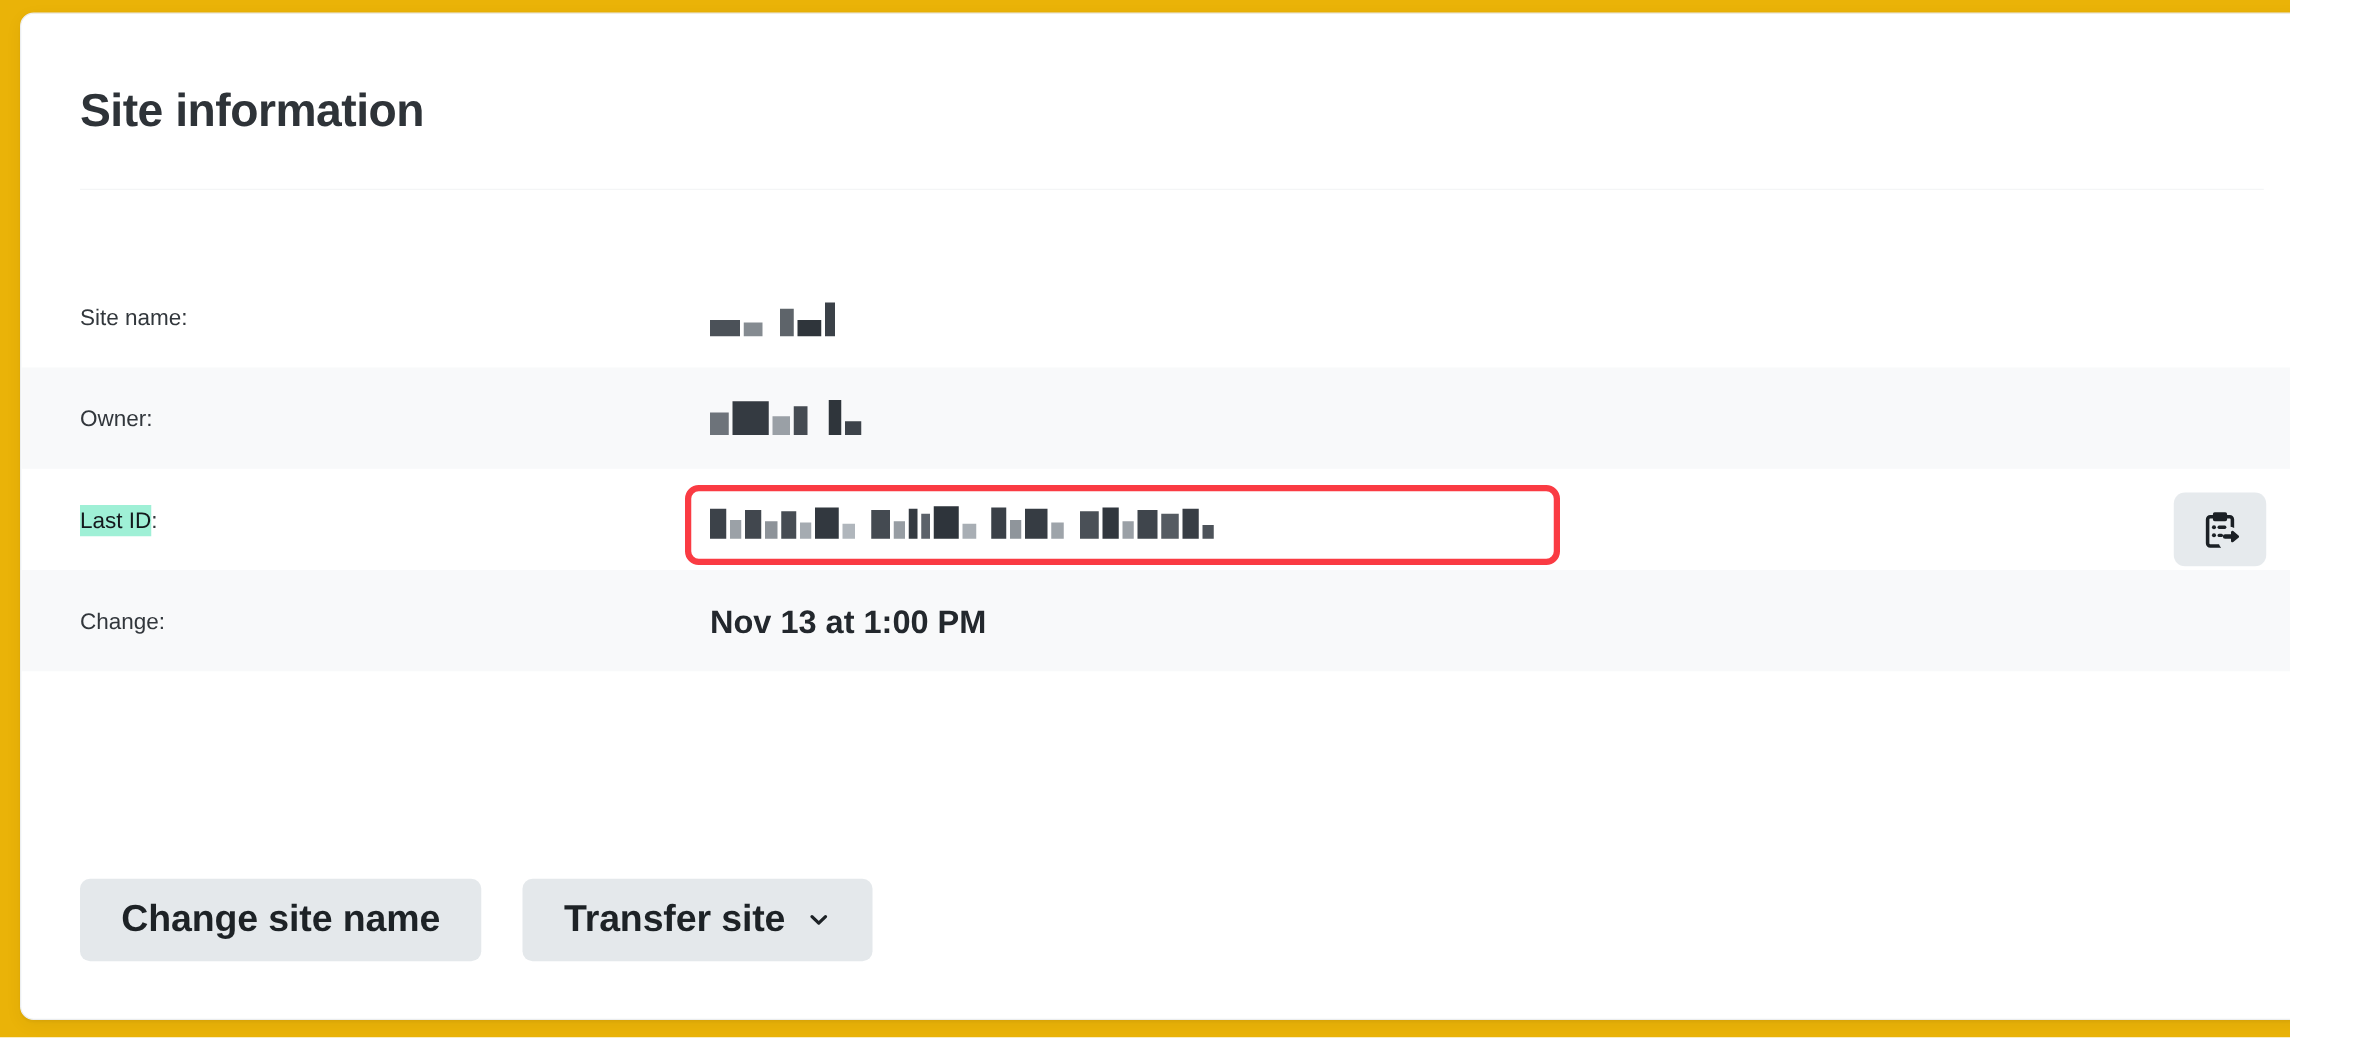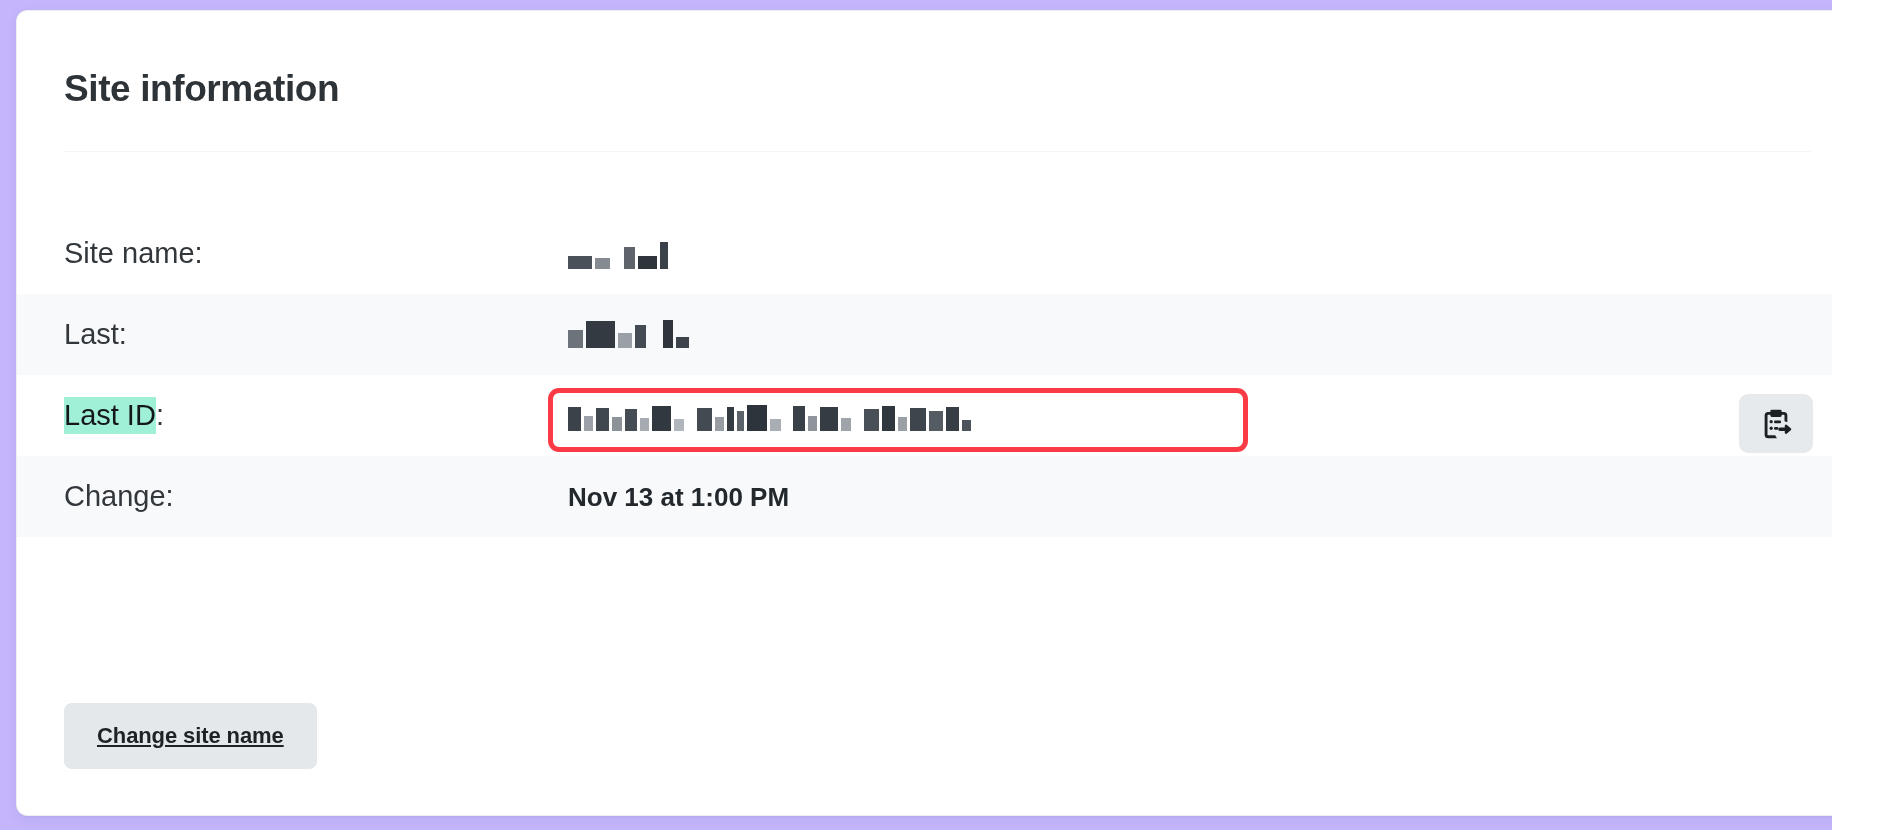--- a/index.html
+++ b/index.html
@@ -10,21 +10,21 @@
     height: 830px;
     background: #ffffff;
     font-family: "Liberation Sans", sans-serif;
     -webkit-font-smoothing: antialiased;
   }
 
   #page {
     position: relative;
     width: 1832px;
     height: 830px;
-    background: #c4b5fd;
+    background: #eab308;
     overflow: hidden;
   }
 
   
   .card {
     position: absolute;
     left: 16px;
     top: 10px;
     width: 1840px;
     height: 806px;
@@ -68,21 +68,21 @@
     height: 81px;
     width: 100%;
     display: flex;
     align-items: center;
   }
   .row.alt { background: #f8f9fa; }
 
   .row-label {
     position: absolute;
     left: 47px;
-    font-size: 29px;
+    font-size: 18px;
     font-weight: 400;
     color: #32373c;
     white-space: nowrap;
     line-height: 1;
   }
 
   .row-label .hl {
     background: #9ff0d6;
     color: #14181c;
     padding: 2px 0 3px 0;
@@ -153,31 +153,30 @@
     top: 692px;
     display: flex;
     gap: 33px;
   }
   .btn {
     height: 66px;
     background: #e4e8eb;
     border: none;
     border-radius: 8px;
     font-family: "Liberation Sans", sans-serif;
-    font-size: 22px;
+    font-size: 30px;
     font-weight: 700;
     color: #1d2226;
     padding: 0 33px;
     display: flex;
     align-items: center;
     gap: 17px;
     cursor: pointer;
     white-space: nowrap;
     letter-spacing: -0.1px;
-    text-decoration: underline;
   }
   .btn .chev {
     display: inline-flex;
     align-items: center;
     justify-content: center;
     width: 20px;
     height: 20px;
   }
 </style>
 </head>
@@ -197,21 +196,21 @@
         <div class="redact name" style="top:26px">
           <i style="width:24px;height:13px;background:#4b5158"></i>
           <i style="width:15px;height:11px;background:#858b91"></i>
           <i style="width:11px;height:22px;background:#5e646a;margin-left:11px"></i>
           <i style="width:19px;height:13px;background:#2f353b"></i>
           <i style="width:8px;height:27px;background:#3b4148"></i>
         </div>
       </div>
 
       <div class="row alt">
-        <div class="row-label"><span>Last</span><span>:</span></div>
+        <div class="row-label"><span>Owner</span><span>:</span></div>
         <div class="redact owner" style="top:24px">
           <i style="width:15px;height:18px;background:#6d737a"></i>
           <i style="width:29px;height:27px;background:#343a41"></i>
           <i style="width:14px;height:15px;background:#9aa0a6"></i>
           <i style="width:11px;height:23px;background:#454b52"></i>
           <i style="width:10px;height:28px;background:#2f353b;margin-left:14px"></i>
           <i style="width:13px;height:11px;background:#3d434a"></i>
         </div>
       </div>
 
@@ -266,16 +265,24 @@
           <rect fill="#1b2025" x="10.6" y="14.1" width="3.1" height="1.9" rx="0.9"></rect>
           <path fill="#1b2025" d="M22.6 15.2l-3.1-2.6a.8.8 0 0 0-1.3.62V14.4h-3.3a1.3 1.3 0 0 0 0 2.6h3.3v1.18a.8.8 0 0 0 1.3.62l3.1-2.6a.8.8 0 0 0 0-1Z"></path>
         </svg>
       </span>
     </button>
 
     <div class="actions">
       <button class="btn">
         <span>Change site name</span>
       </button>
+      <button class="btn">
+        <span>Transfer site</span>
+        <span class="chev">
+          <svg width="20" height="20" viewBox="0 0 20 20" aria-hidden="true">
+            <path d="M4.6 7.3l5.4 5.2 5.4-5.2" fill="none" stroke="#1d2226" stroke-width="2.6" stroke-linecap="round" stroke-linejoin="round"></path>
+          </svg>
+        </span>
+      </button>
     </div>
 
   </div>
 </div>
 
 </body></html>

